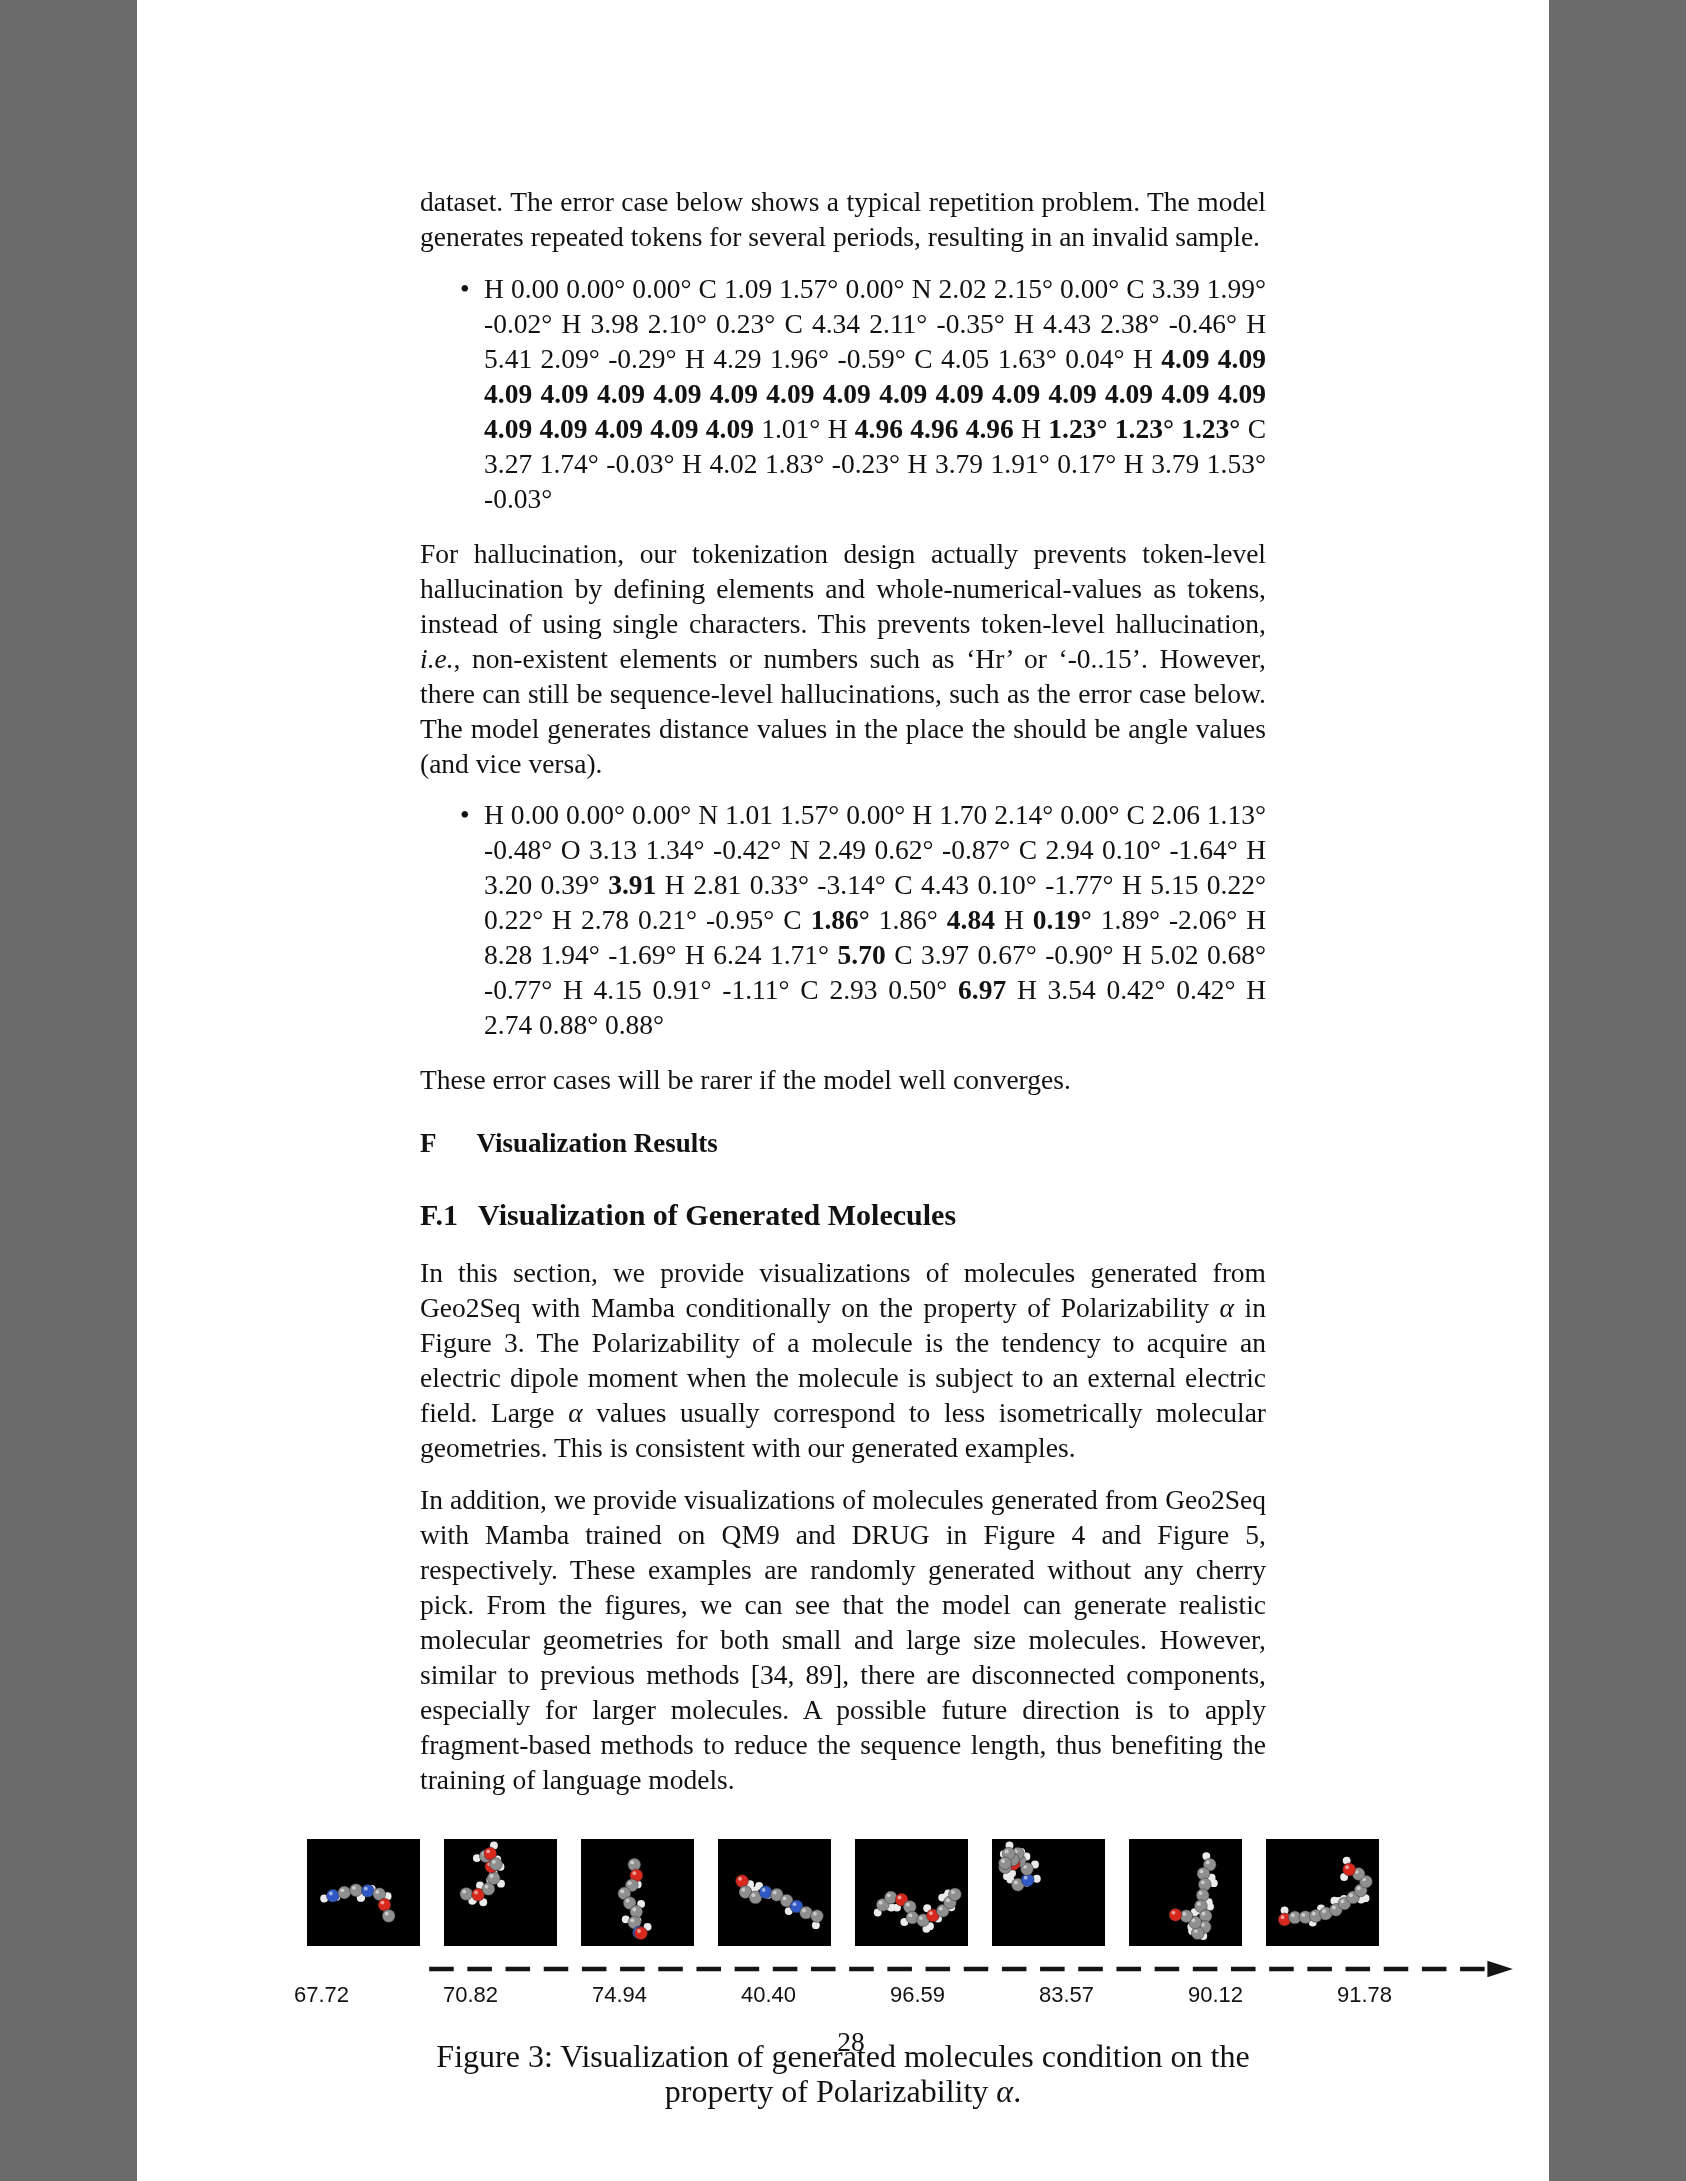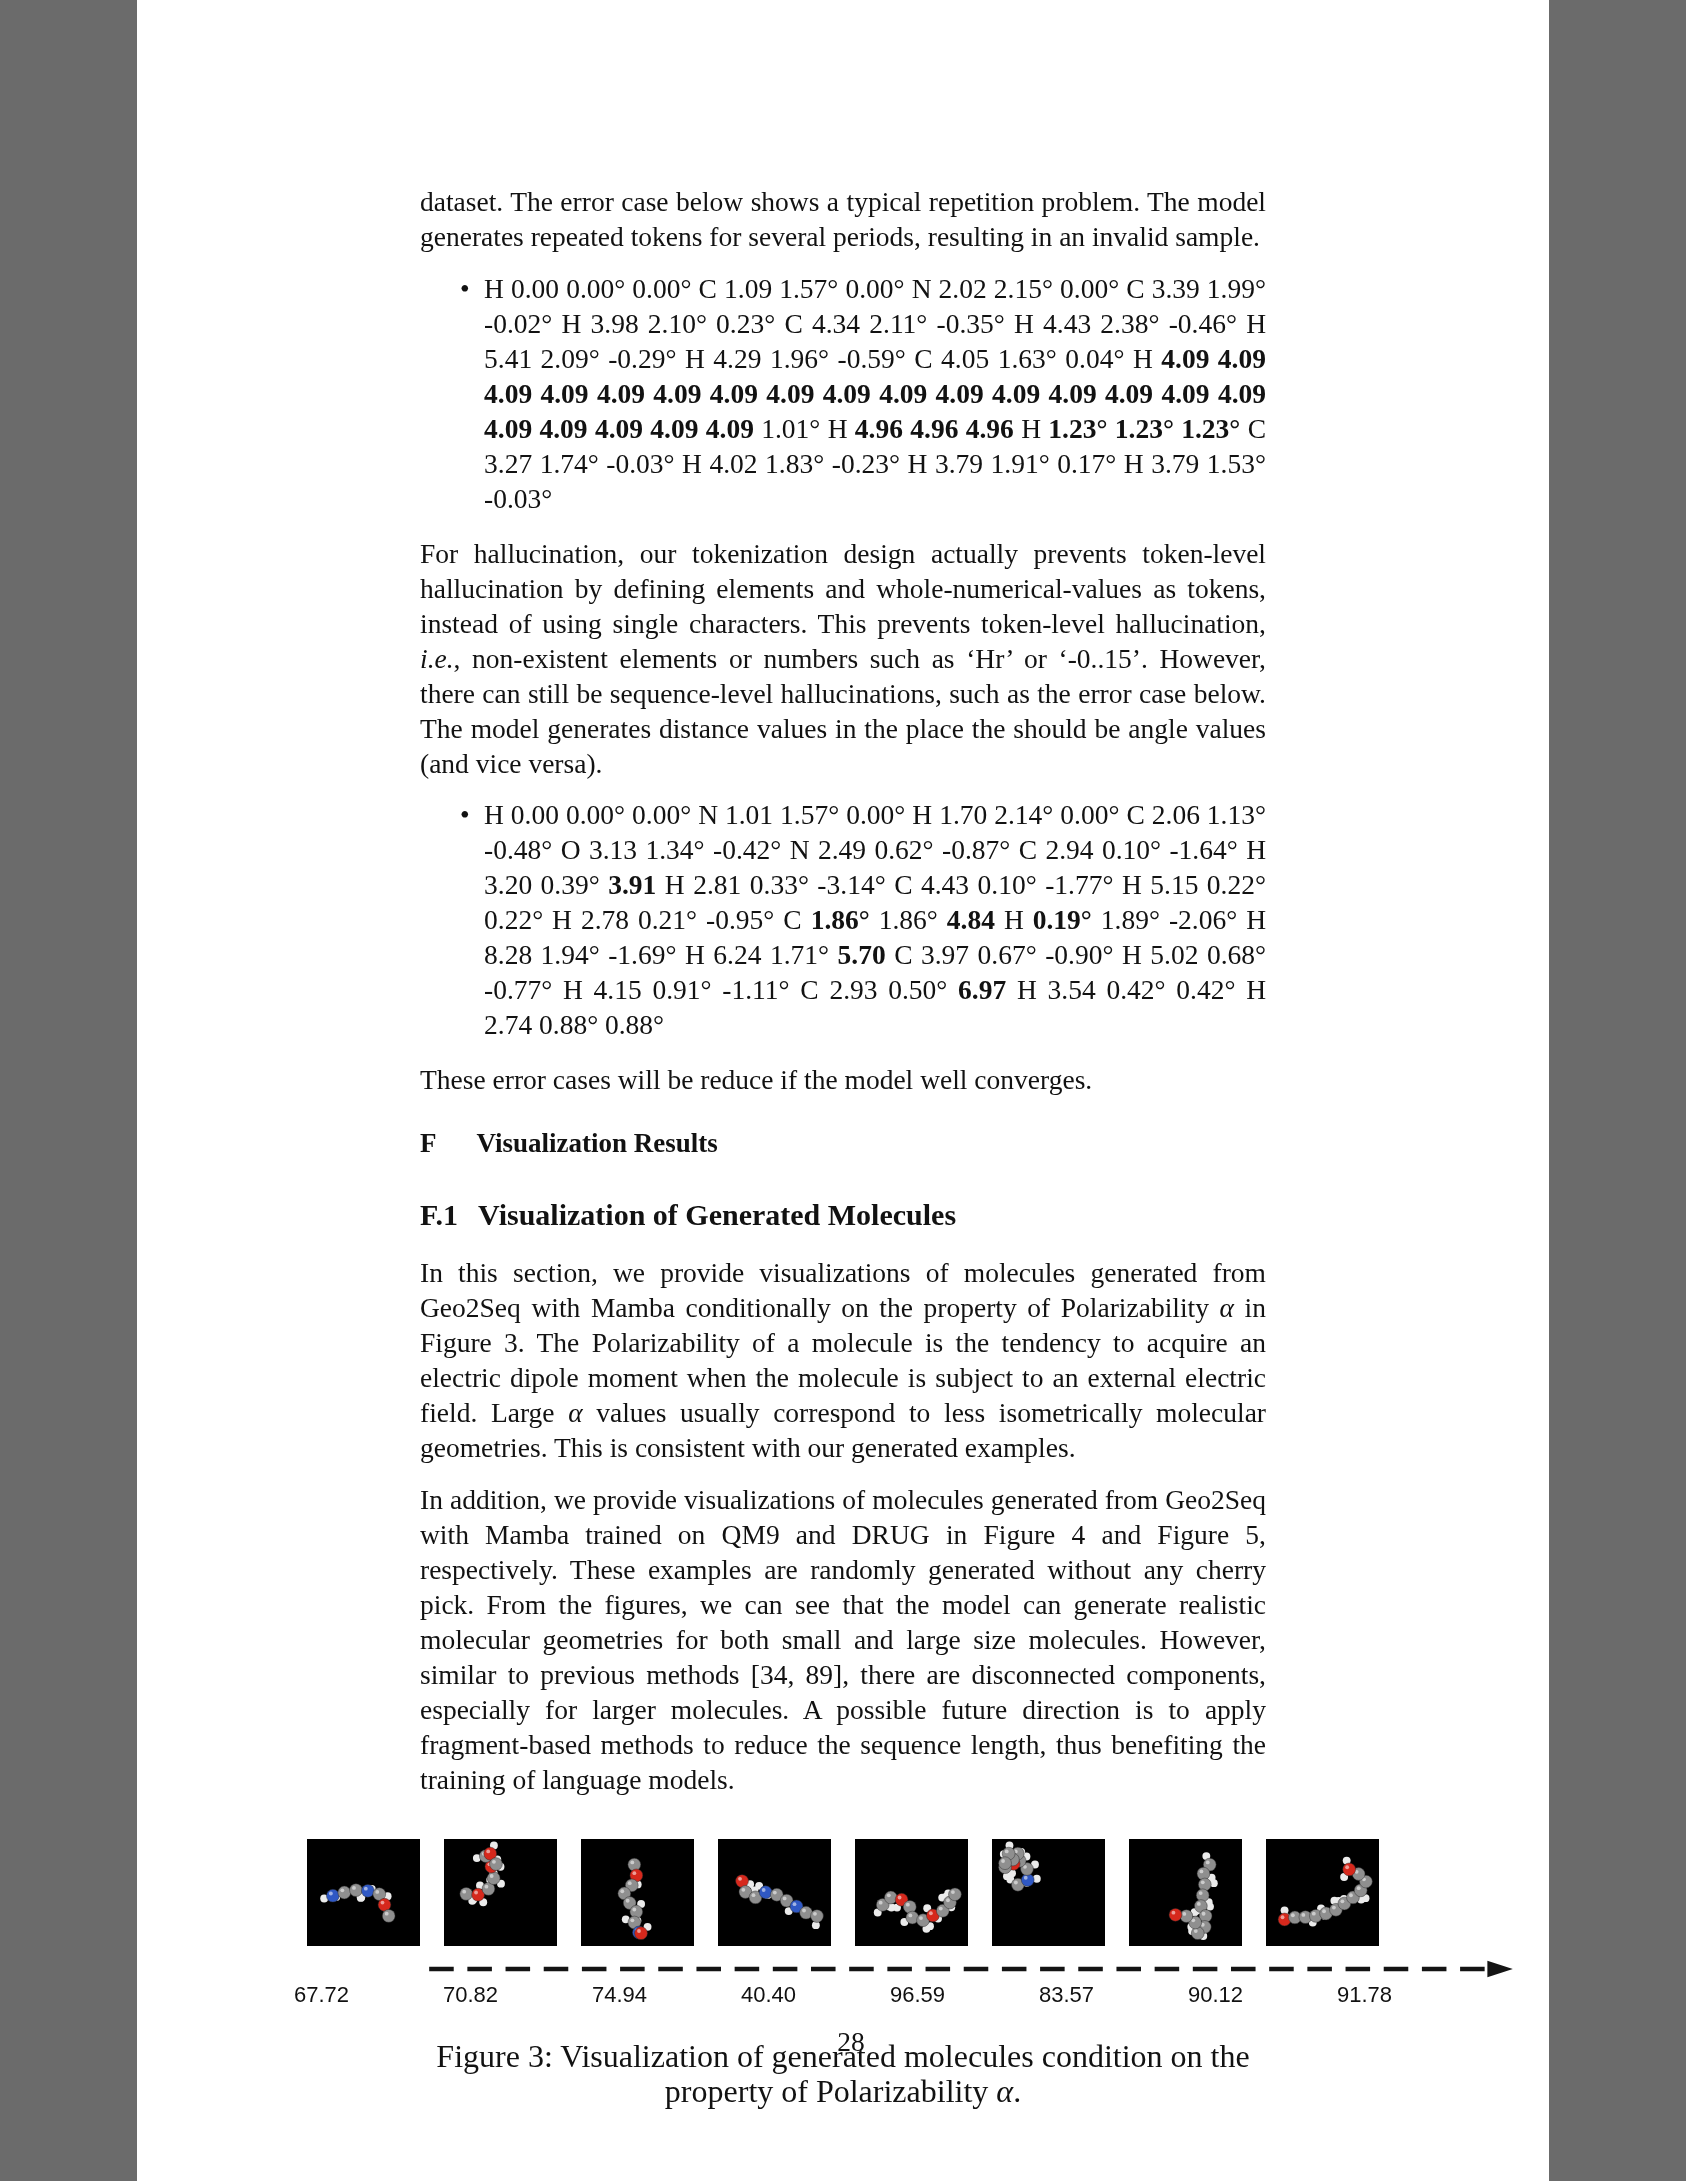--- a/index.html
+++ b/index.html
@@ -47,21 +47,21 @@
   <ul class="token-list">
     <li><span>H 0.00 0.00° 0.00° C 1.09 1.57° 0.00° N 2.02 2.15° 0.00° C 3.39 1.99° -0.02° H 3.98 2.10° 0.23° C 4.34 2.11° -0.35° H 4.43 2.38° -0.46° H 5.41 2.09° -0.29° H 4.29 1.96° -0.59° C 4.05 1.63° 0.04° H </span><span class="b">4.09 4.09 4.09 4.09 4.09 4.09 4.09 4.09 4.09 4.09 4.09 4.09 4.09 4.09 4.09 4.09 4.09 4.09 4.09 4.09 4.09</span><span> 1.01° H </span><span class="b">4.96 4.96 4.96</span><span> H </span><span class="b">1.23° 1.23° 1.23°</span><span> C 3.27 1.74° -0.03° H 4.02 1.83° -0.23° H 3.79 1.91° 0.17° H 3.79 1.53° -0.03°</span></li>
   </ul>
 
   <p><span>For hallucination, our tokenization design actually prevents token-level hallucination by defining elements and whole-numerical-values as tokens, instead of using single characters. This prevents token-level hallucination, </span><span class="i">i.e.</span><span>, non-existent elements or numbers such as ‘Hr’ or ‘-0..15’. However, there can still be sequence-level hallucinations, such as the error case below. The model generates distance values in the place the should be angle values (and vice versa).</span></p>
 
   <ul class="token-list">
     <li><span>H 0.00 0.00° 0.00° N 1.01 1.57° 0.00° H 1.70 2.14° 0.00° C 2.06 1.13° -0.48° O 3.13 1.34° -0.42° N 2.49 0.62° -0.87° C 2.94 0.10° -1.64° H 3.20 0.39° </span><span class="b">3.91</span><span> H 2.81 0.33° -3.14° C 4.43 0.10° -1.77° H 5.15 0.22° 0.22° H 2.78 0.21° -0.95° C </span><span class="b">1.86°</span><span> 1.86° </span><span class="b">4.84</span><span> H </span><span class="b">0.19°</span><span> 1.89° -2.06° H 8.28 1.94° -1.69° H 6.24 1.71° </span><span class="b">5.70</span><span> C 3.97 0.67° -0.90° H 5.02 0.68° -0.77° H 4.15 0.91° -1.11° C 2.93 0.50° </span><span class="b">6.97</span><span> H 3.54 0.42° 0.42° H 2.74 0.88° 0.88°</span></li>
   </ul>
 
-  <p><span>These error cases will be reduce if the model well converges.</span></p>
+  <p><span>These error cases will be rarer if the model well converges.</span></p>
 
   <h2 class="sec">
     <span class="num">F</span><span>Visualization Results</span>
   </h2>
 
   <h3 class="subsec">
     <span class="num">F.1</span><span>Visualization of Generated Molecules</span>
   </h3>
 
   <p><span>In this section, we provide visualizations of molecules generated from Geo2Seq with Mamba conditionally on the property of Polarizability </span><span class="i">α</span><span> in Figure 3. The Polarizability of a molecule is the tendency to acquire an electric dipole moment when the molecule is subject to an external electric field. Large </span><span class="i">α</span><span> values usually correspond to less isometrically molecular geometries. This is consistent with our generated examples.</span></p>

